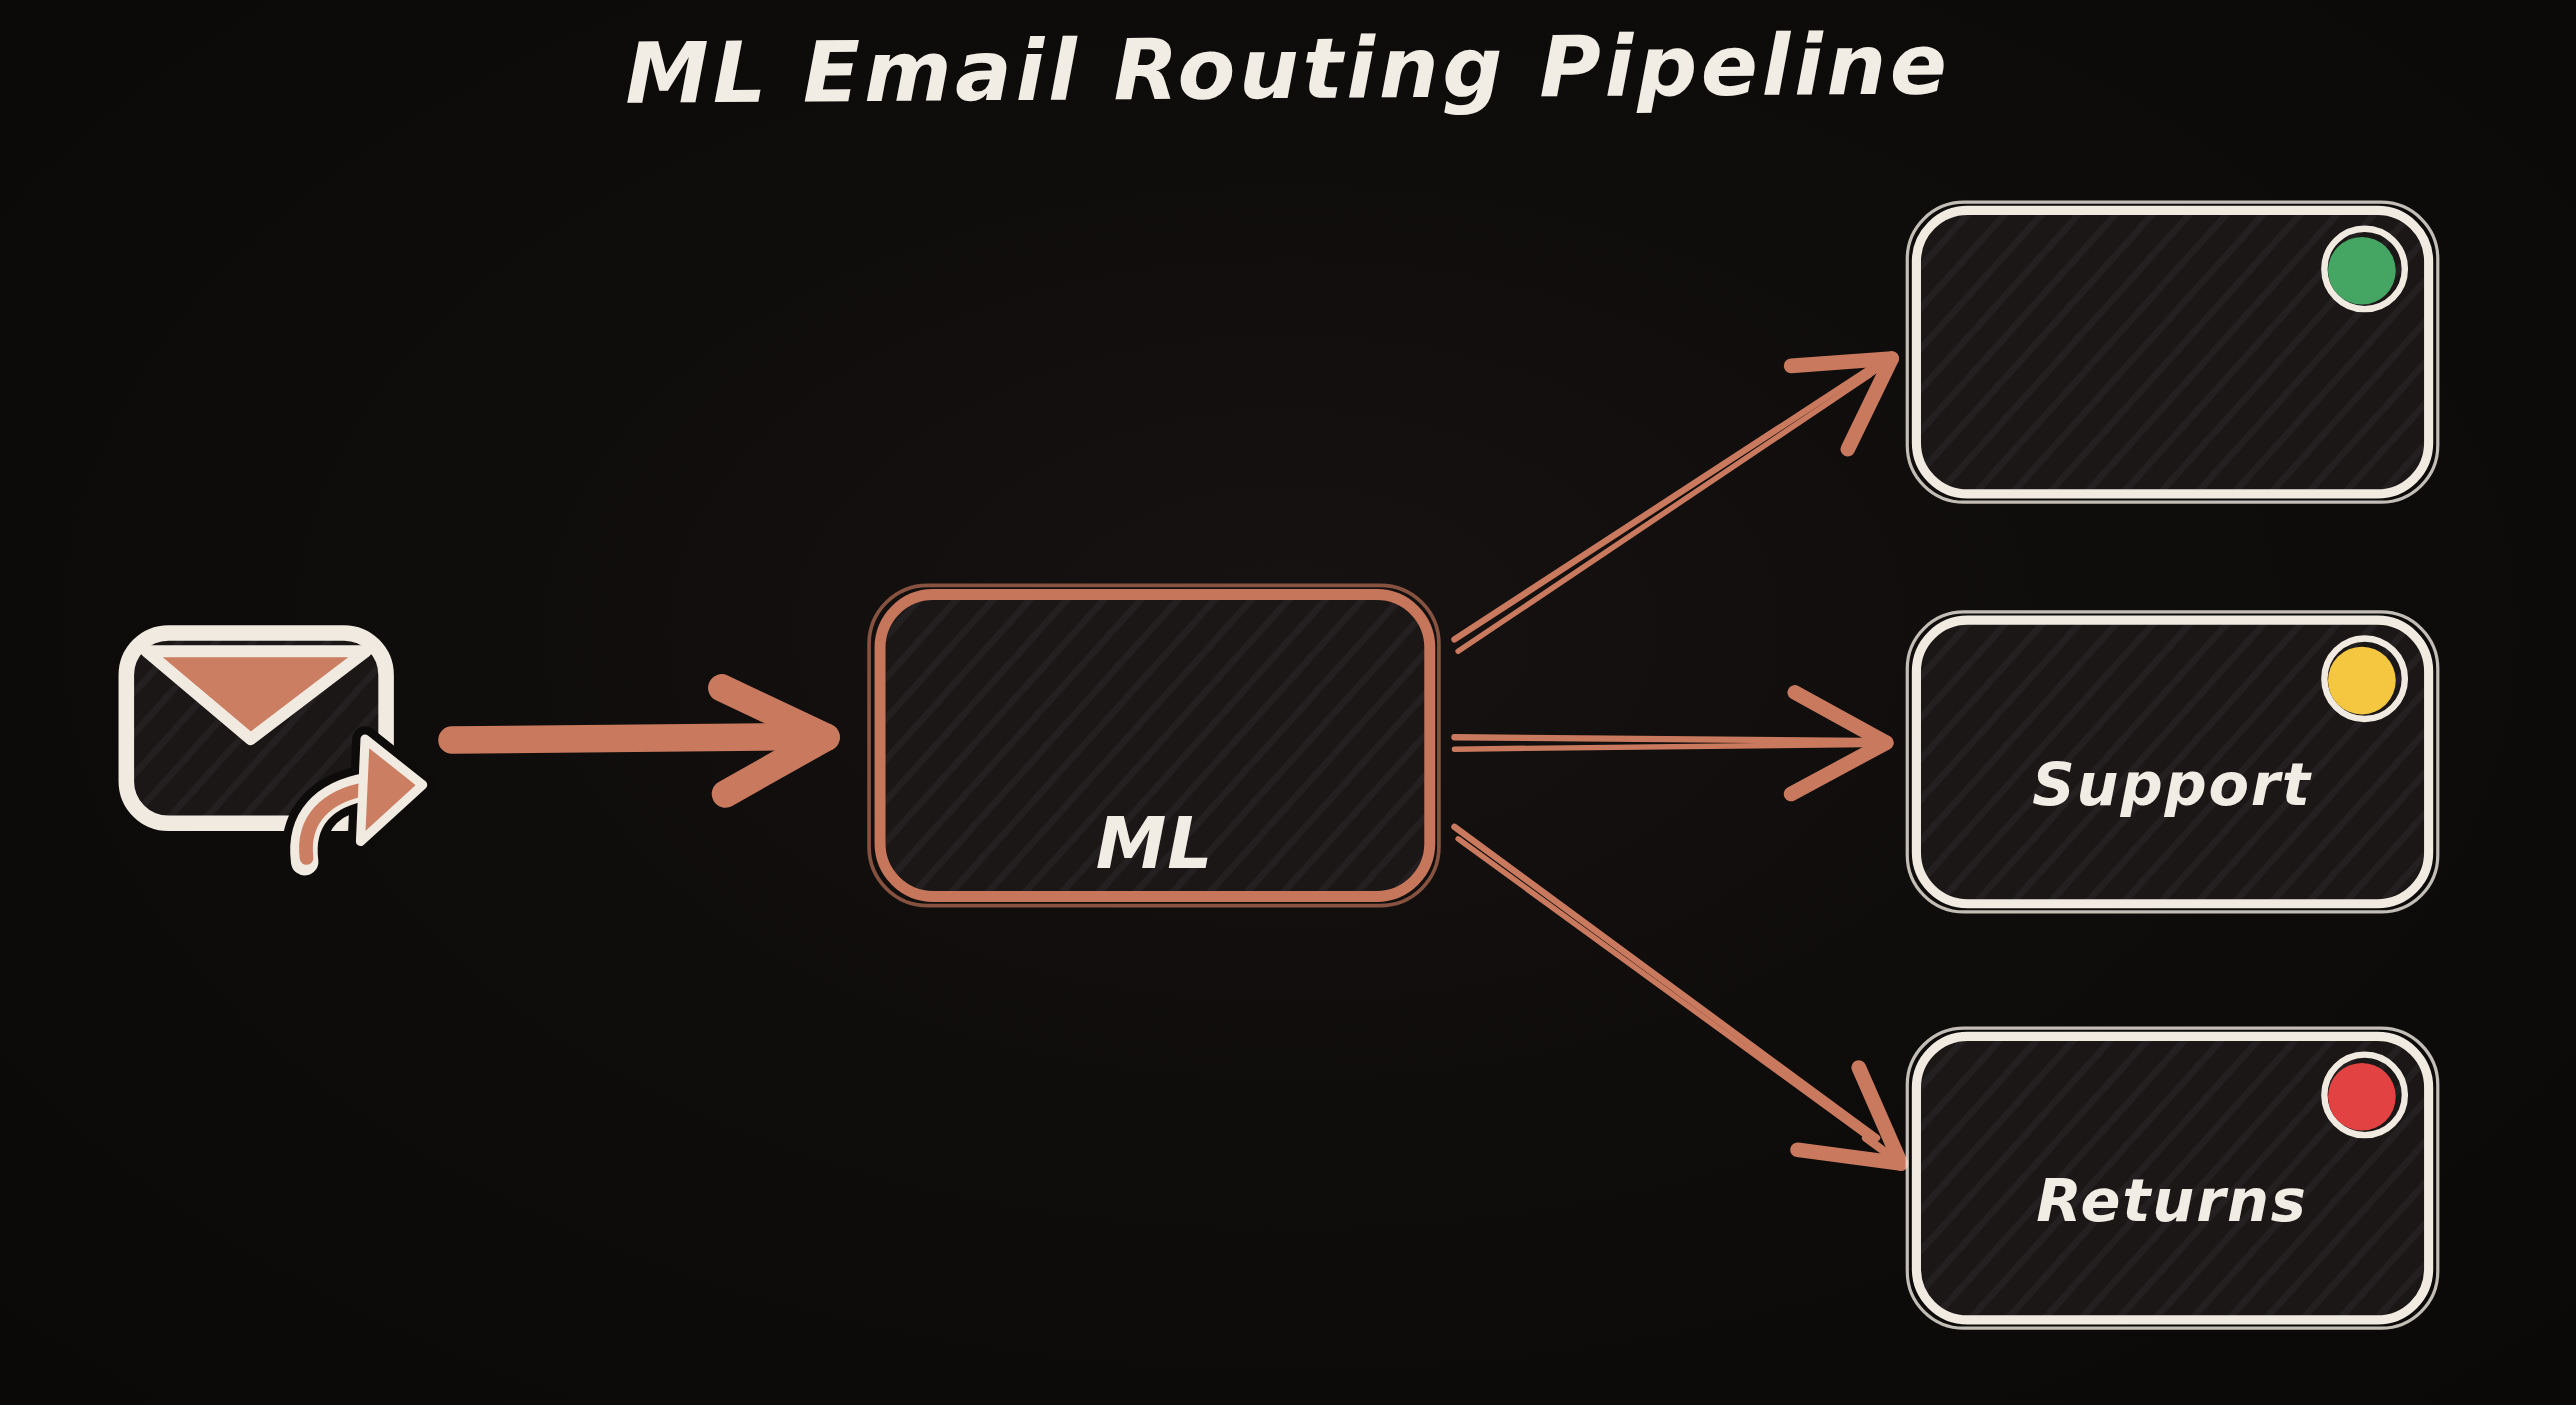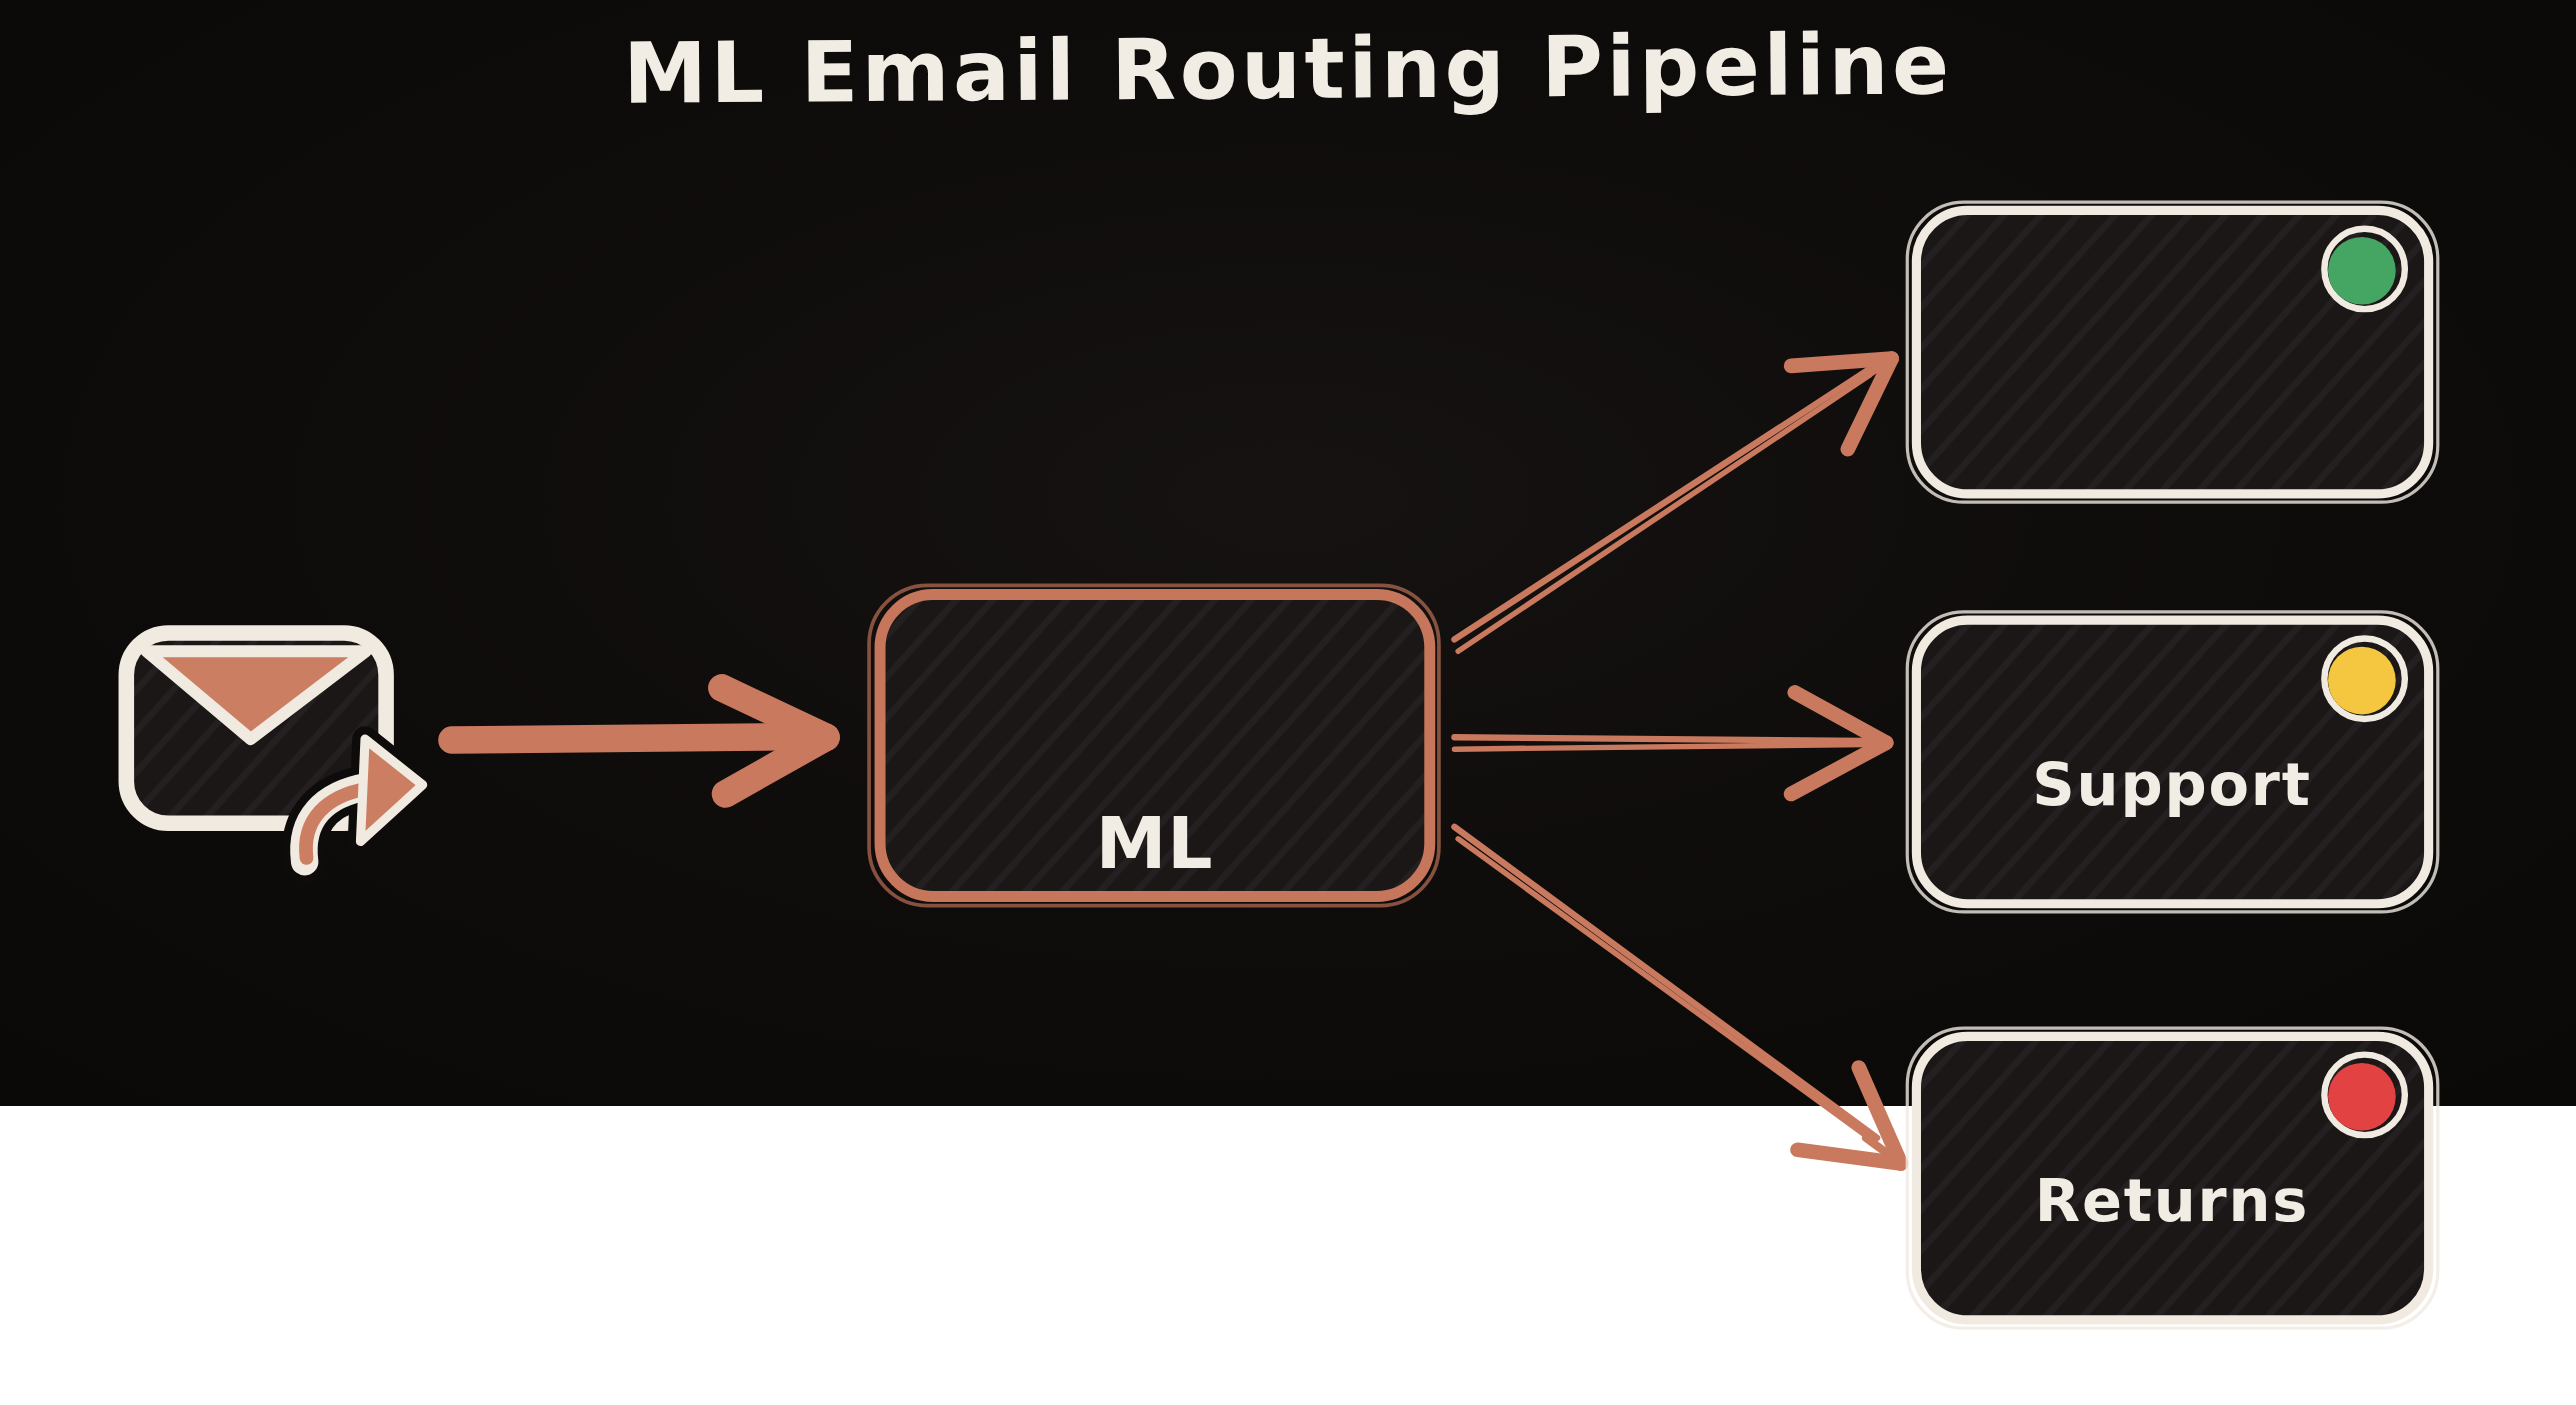--- a/index.html
+++ b/index.html
@@ -6,22 +6,23 @@
     margin: 0;
     padding: 0;
     width: 2576px;
     height: 1405px;
     overflow: hidden;
     font-family: "DejaVu Sans", sans-serif;
   }
   .canvas {
     position: relative;
     width: 2576px;
-    height: 1106px;
+    height: 1405px;
     background: radial-gradient(ellipse at 50% 45%, #151211 0%, #0e0c0b 55%, #0a0908 100%);
+    font-style: italic;
   }
   .art {
     position: absolute;
     inset: 0;
     width: 2576px;
     height: 1405px;
     display: block;
   }
   .label {
     position: absolute;

